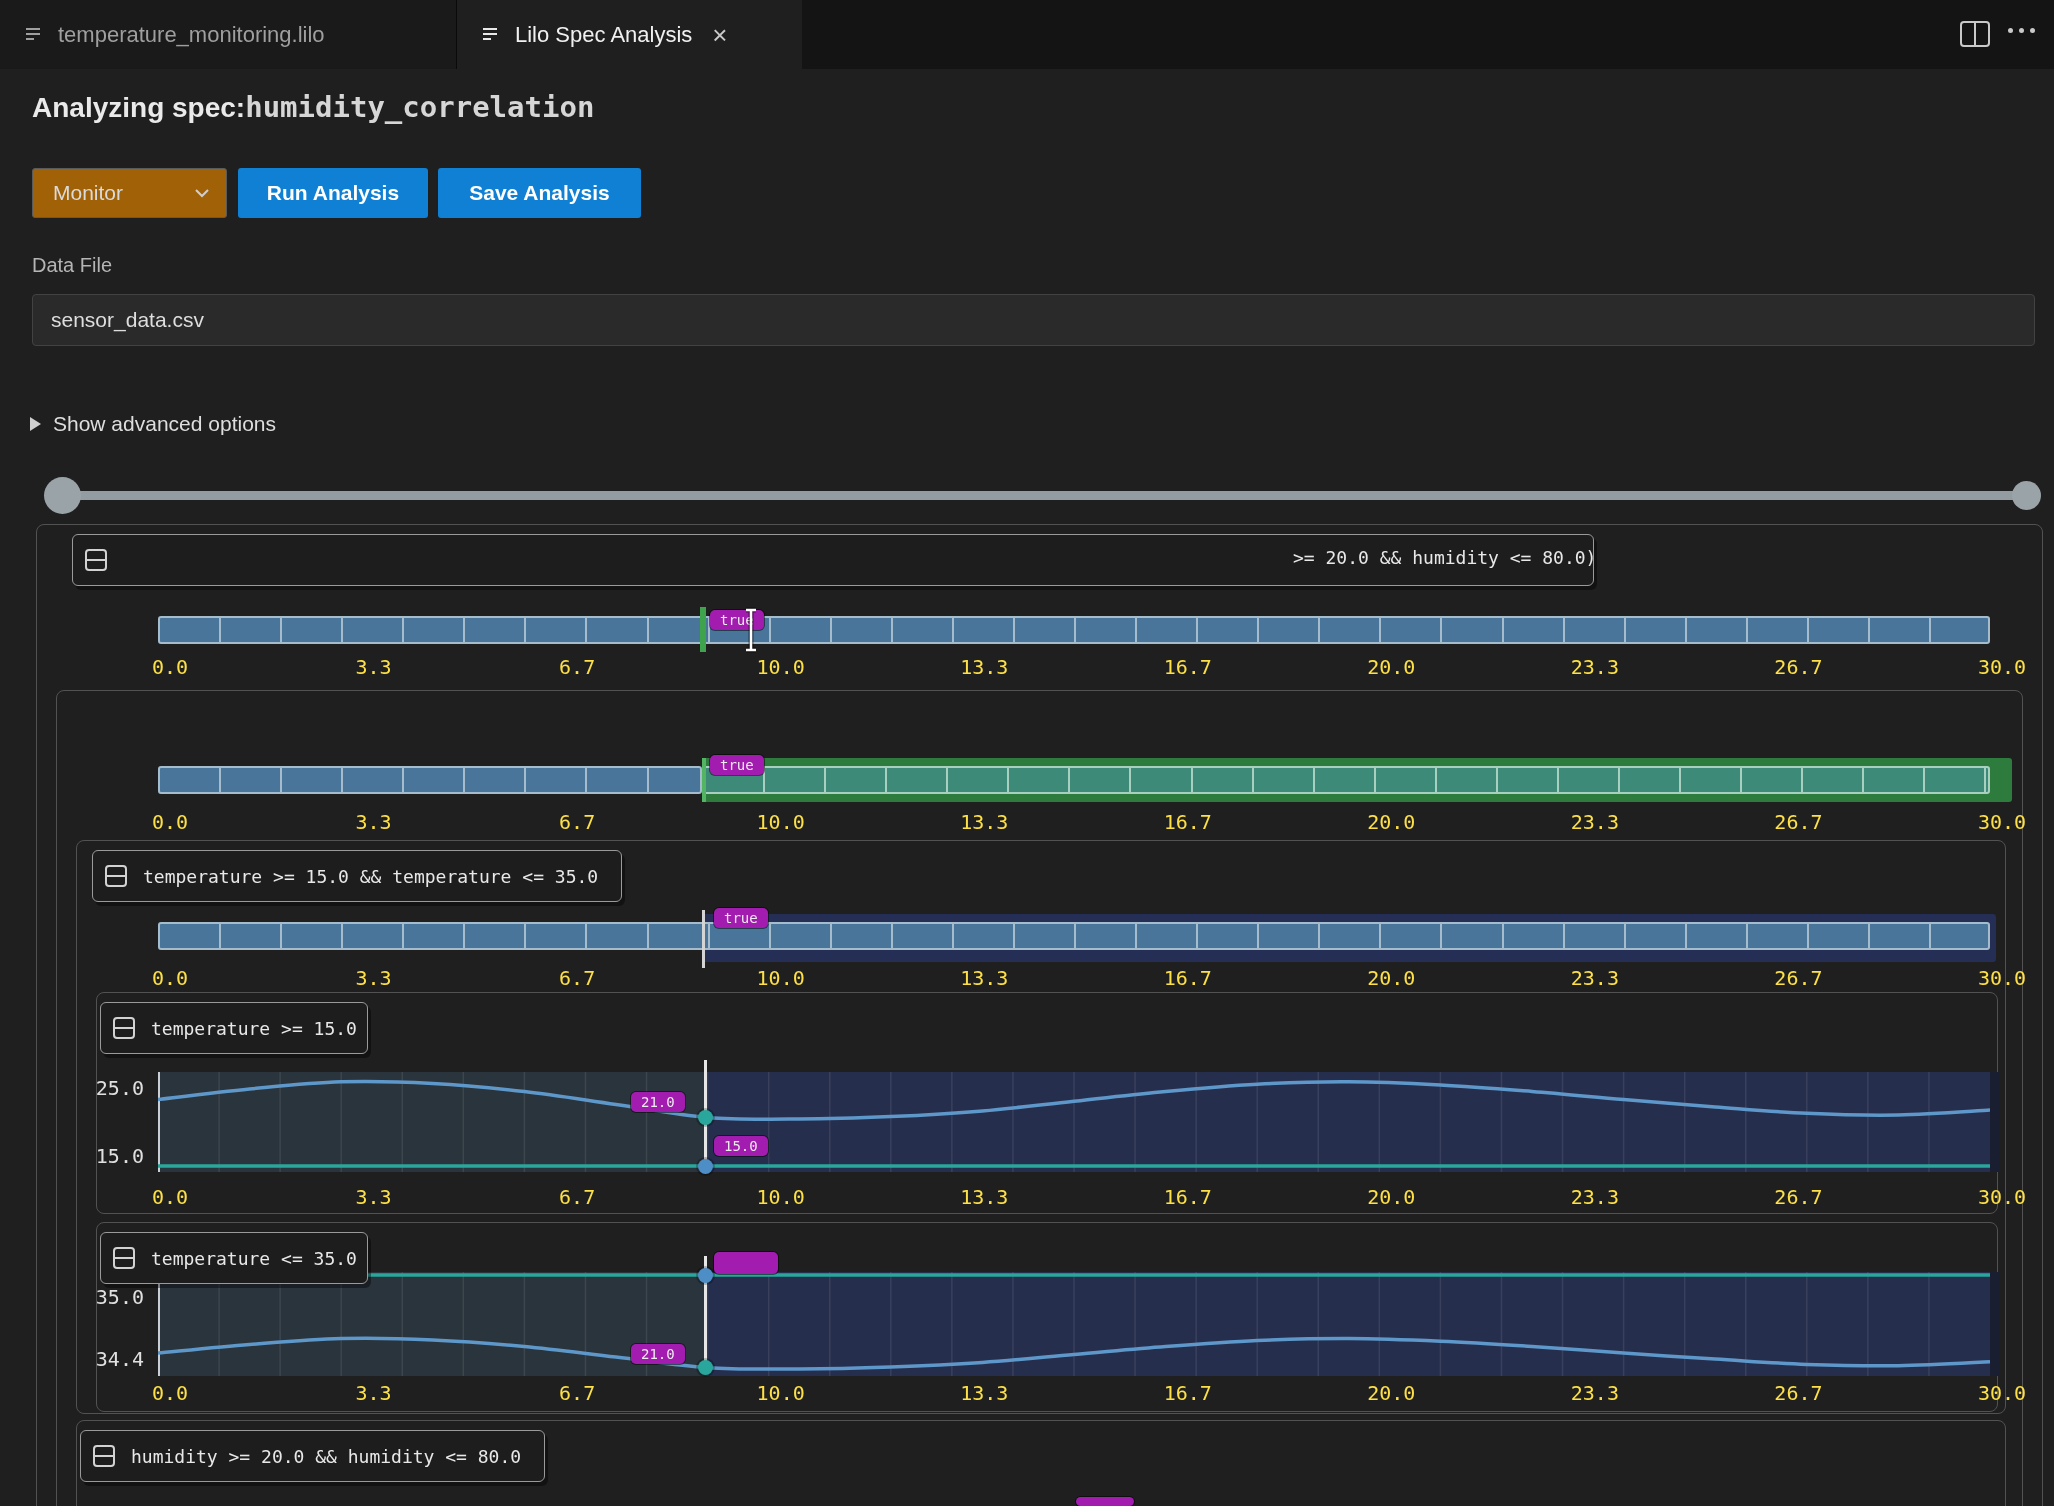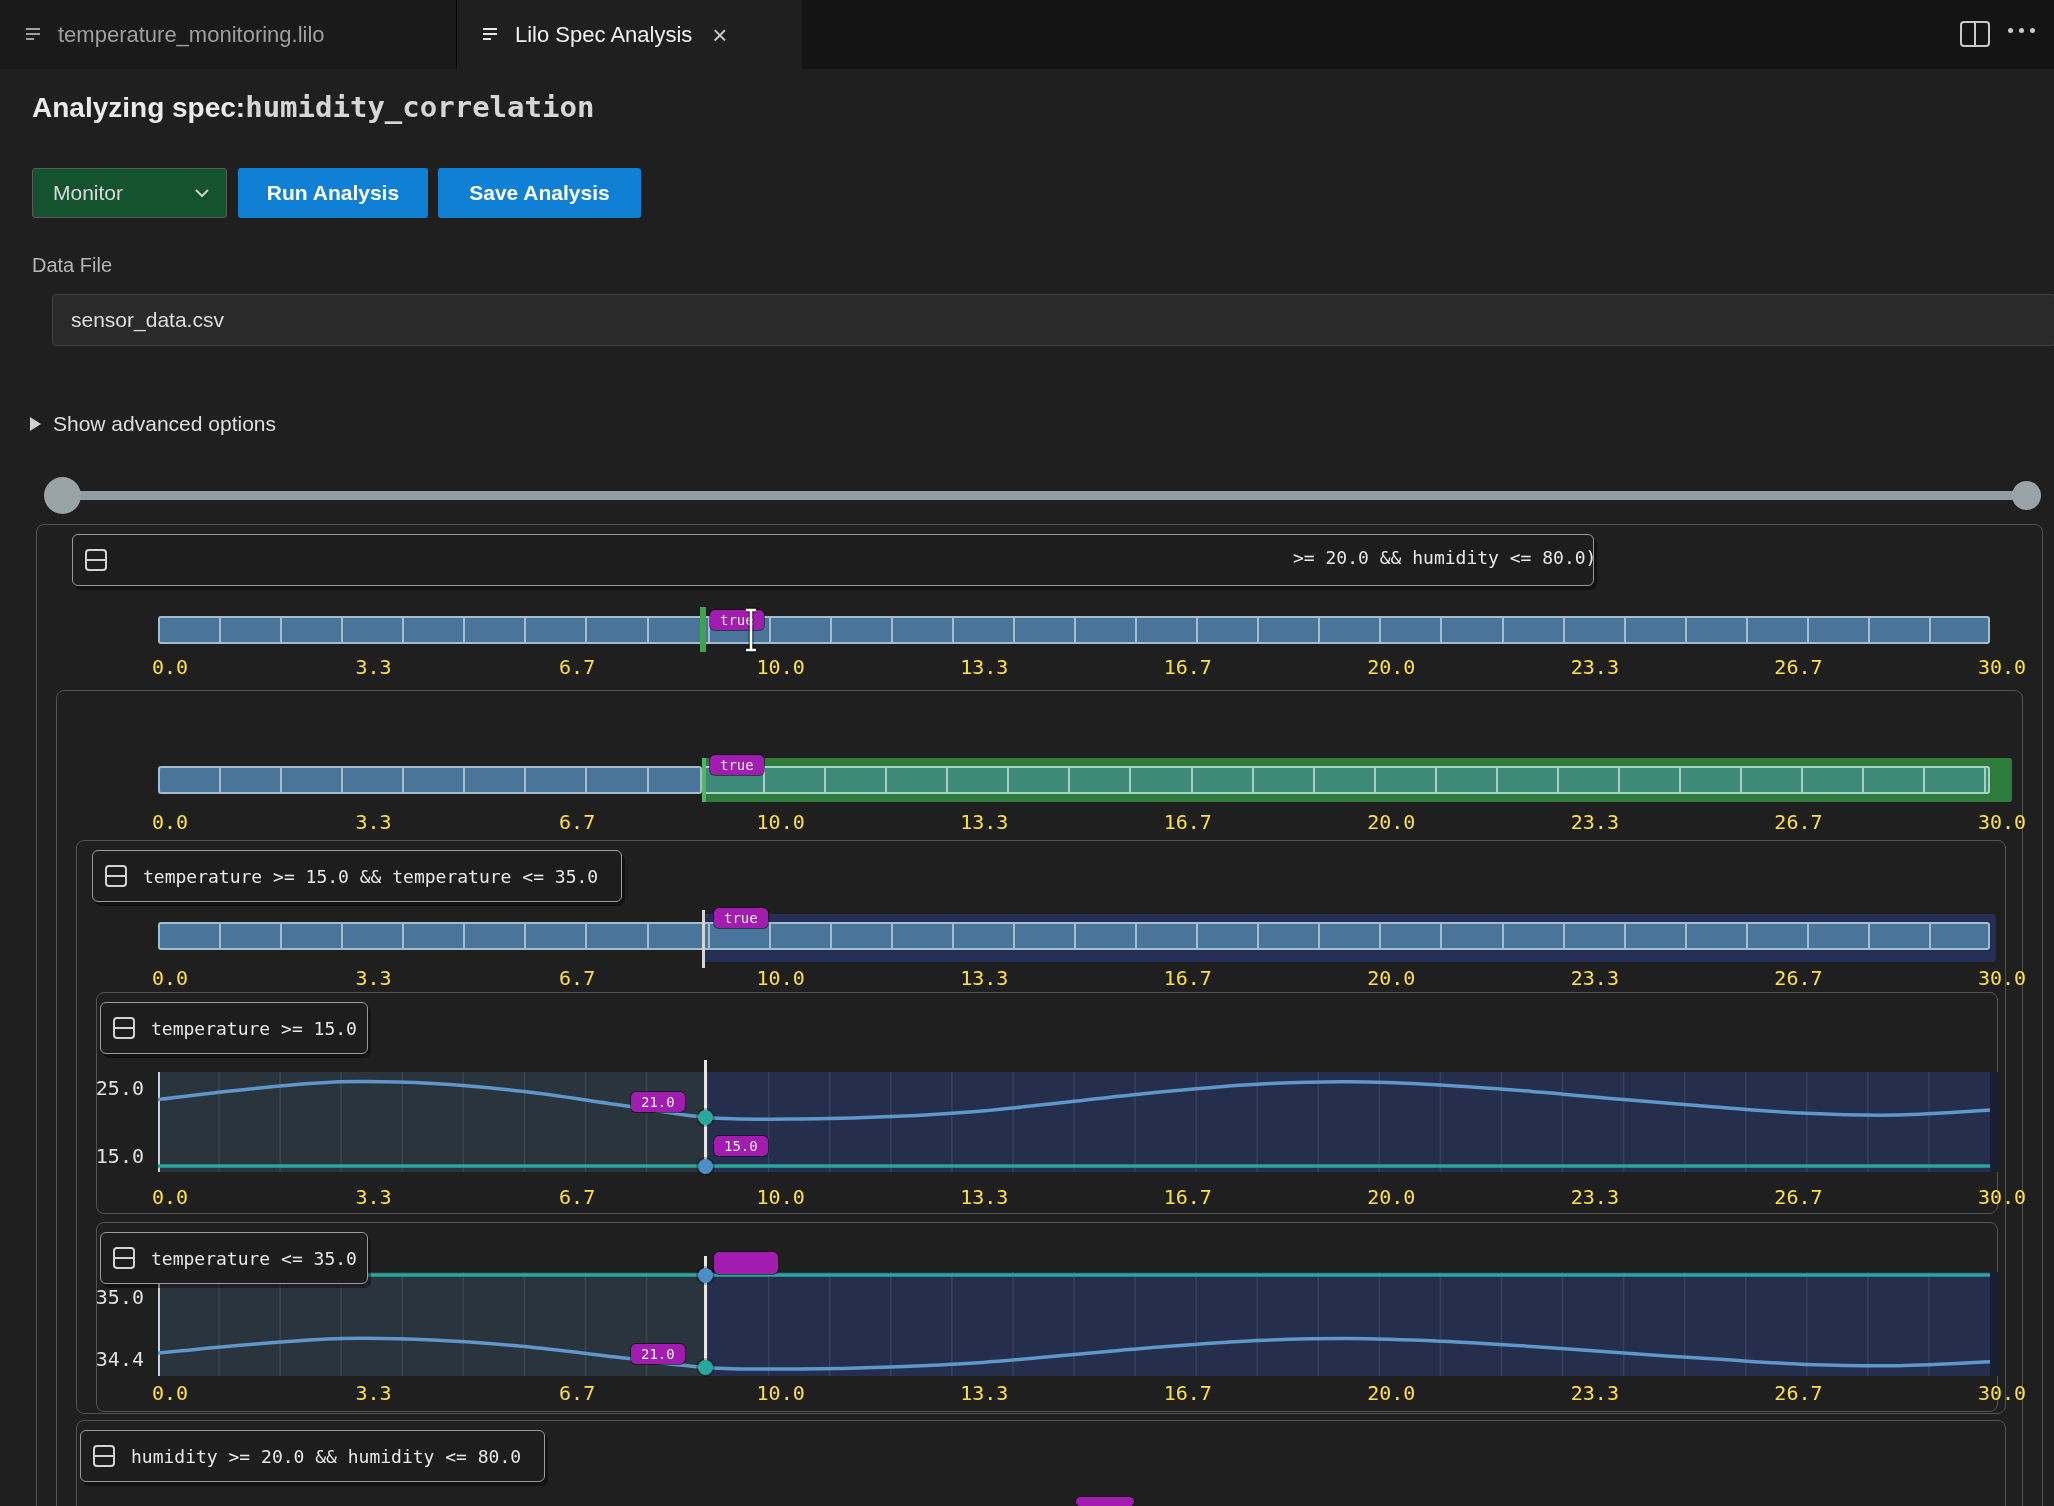--- a/index.html
+++ b/index.html
@@ -19,26 +19,26 @@
   .split-icon::after{content:"";position:absolute;left:12px;top:0;width:2px;height:22px;background:#c9c9c9;}
   .dots{left:2008px;top:28px;display:flex;gap:6px;}
   .dots i{width:5px;height:5px;border-radius:50%;background:#c9c9c9;display:block;}
 
   
   .heading{left:32px;top:90px;display:flex;align-items:baseline;font-weight:bold;}
   .heading .pre{font-size:28px;color:#eaeaea;}
   .heading .spec{font-size:29px;color:#d6d6d6;font-weight:bold;}
   .btn{height:50px;display:flex;align-items:center;justify-content:center;border-radius:3px;
        font-size:21px;font-weight:600;color:#fff;background:#1080d4;cursor:pointer;}
-  .select{left:32px;top:168px;width:195px;height:50px;background:#14532d;border:1px solid #5a5a5a;border-radius:3px;
+  .select{left:32px;top:168px;width:195px;height:50px;background:#a16207;border:1px solid #5a5a5a;border-radius:3px;
           box-sizing:border-box;display:flex;align-items:center;justify-content:space-between;padding:0 16px 0 20px;
           color:#dadada;font-size:21px;}
   .field-label{left:32px;top:254px;font-size:20px;color:#b5b5b5;}
   .input{left:32px;top:294px;width:2003px;height:52px;background:#2a2a2a;border:1px solid #424242;border-radius:4px;
-         box-sizing:border-box;color:#dedede;font-size:21px;padding:0 18px;font-family:"Liberation Sans",sans-serif;margin-left:20px;}
+         box-sizing:border-box;color:#dedede;font-size:21px;padding:0 18px;font-family:"Liberation Sans",sans-serif;}
   .advanced{left:30px;top:412px;display:flex;align-items:center;gap:12px;color:#dedede;font-size:21px;cursor:pointer;}
   .tri{width:0;height:0;border-left:11px solid #cfcfcf;border-top:7px solid transparent;border-bottom:7px solid transparent;}
 
   
   .track{left:56px;top:491px;width:1978px;height:9px;background:#939c a0;background:#939ca0;border-radius:5px;}
   .handle{border-radius:50%;background:#9aa4a8;}
   .handleL{left:44px;top:477px;width:37px;height:37px;}
   .handleR{left:2012px;top:481px;width:29px;height:29px;}
 
   

